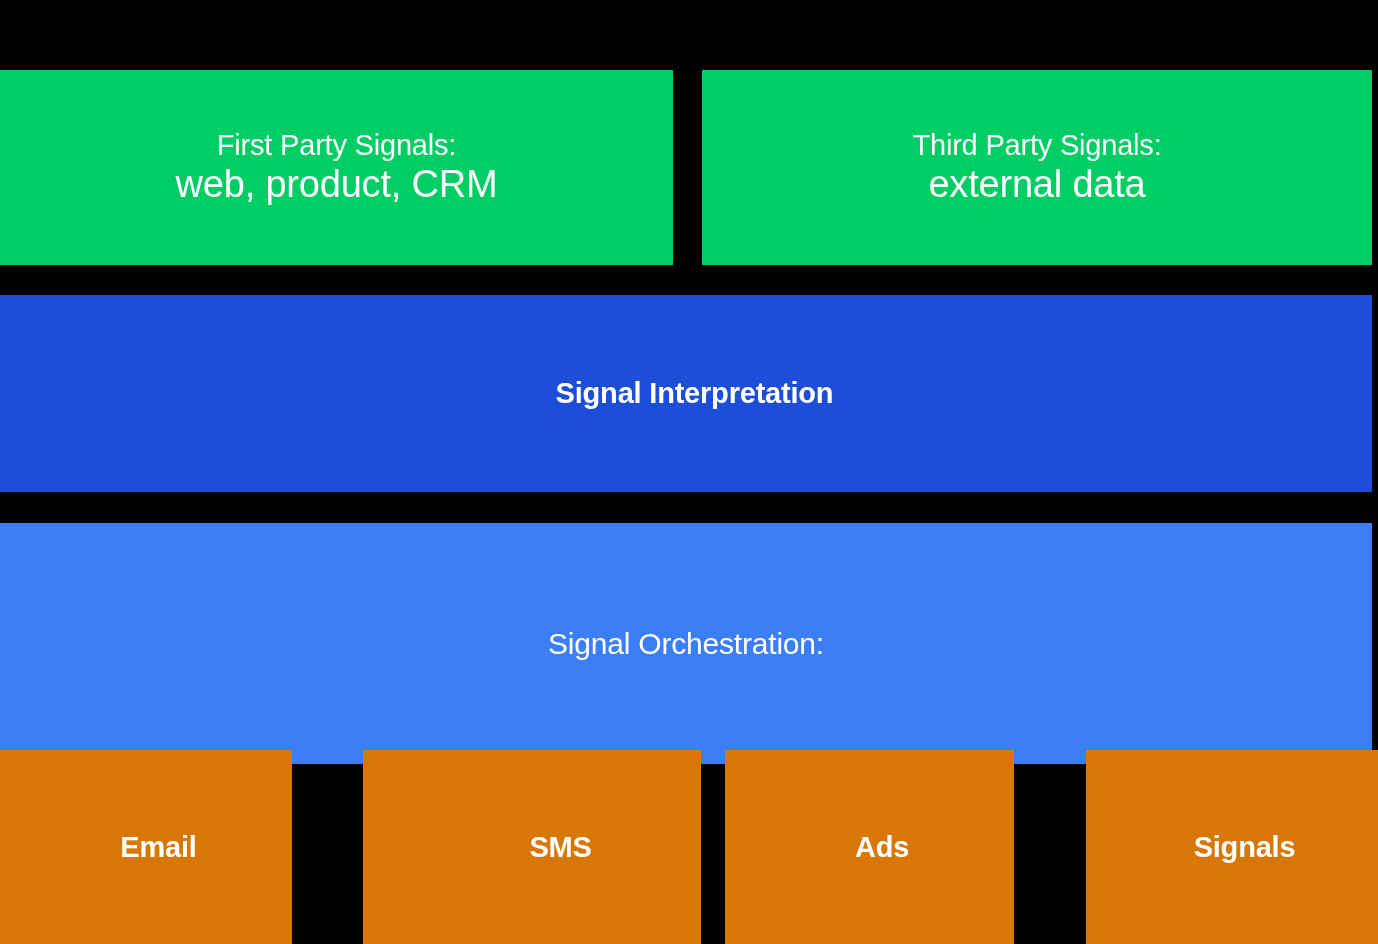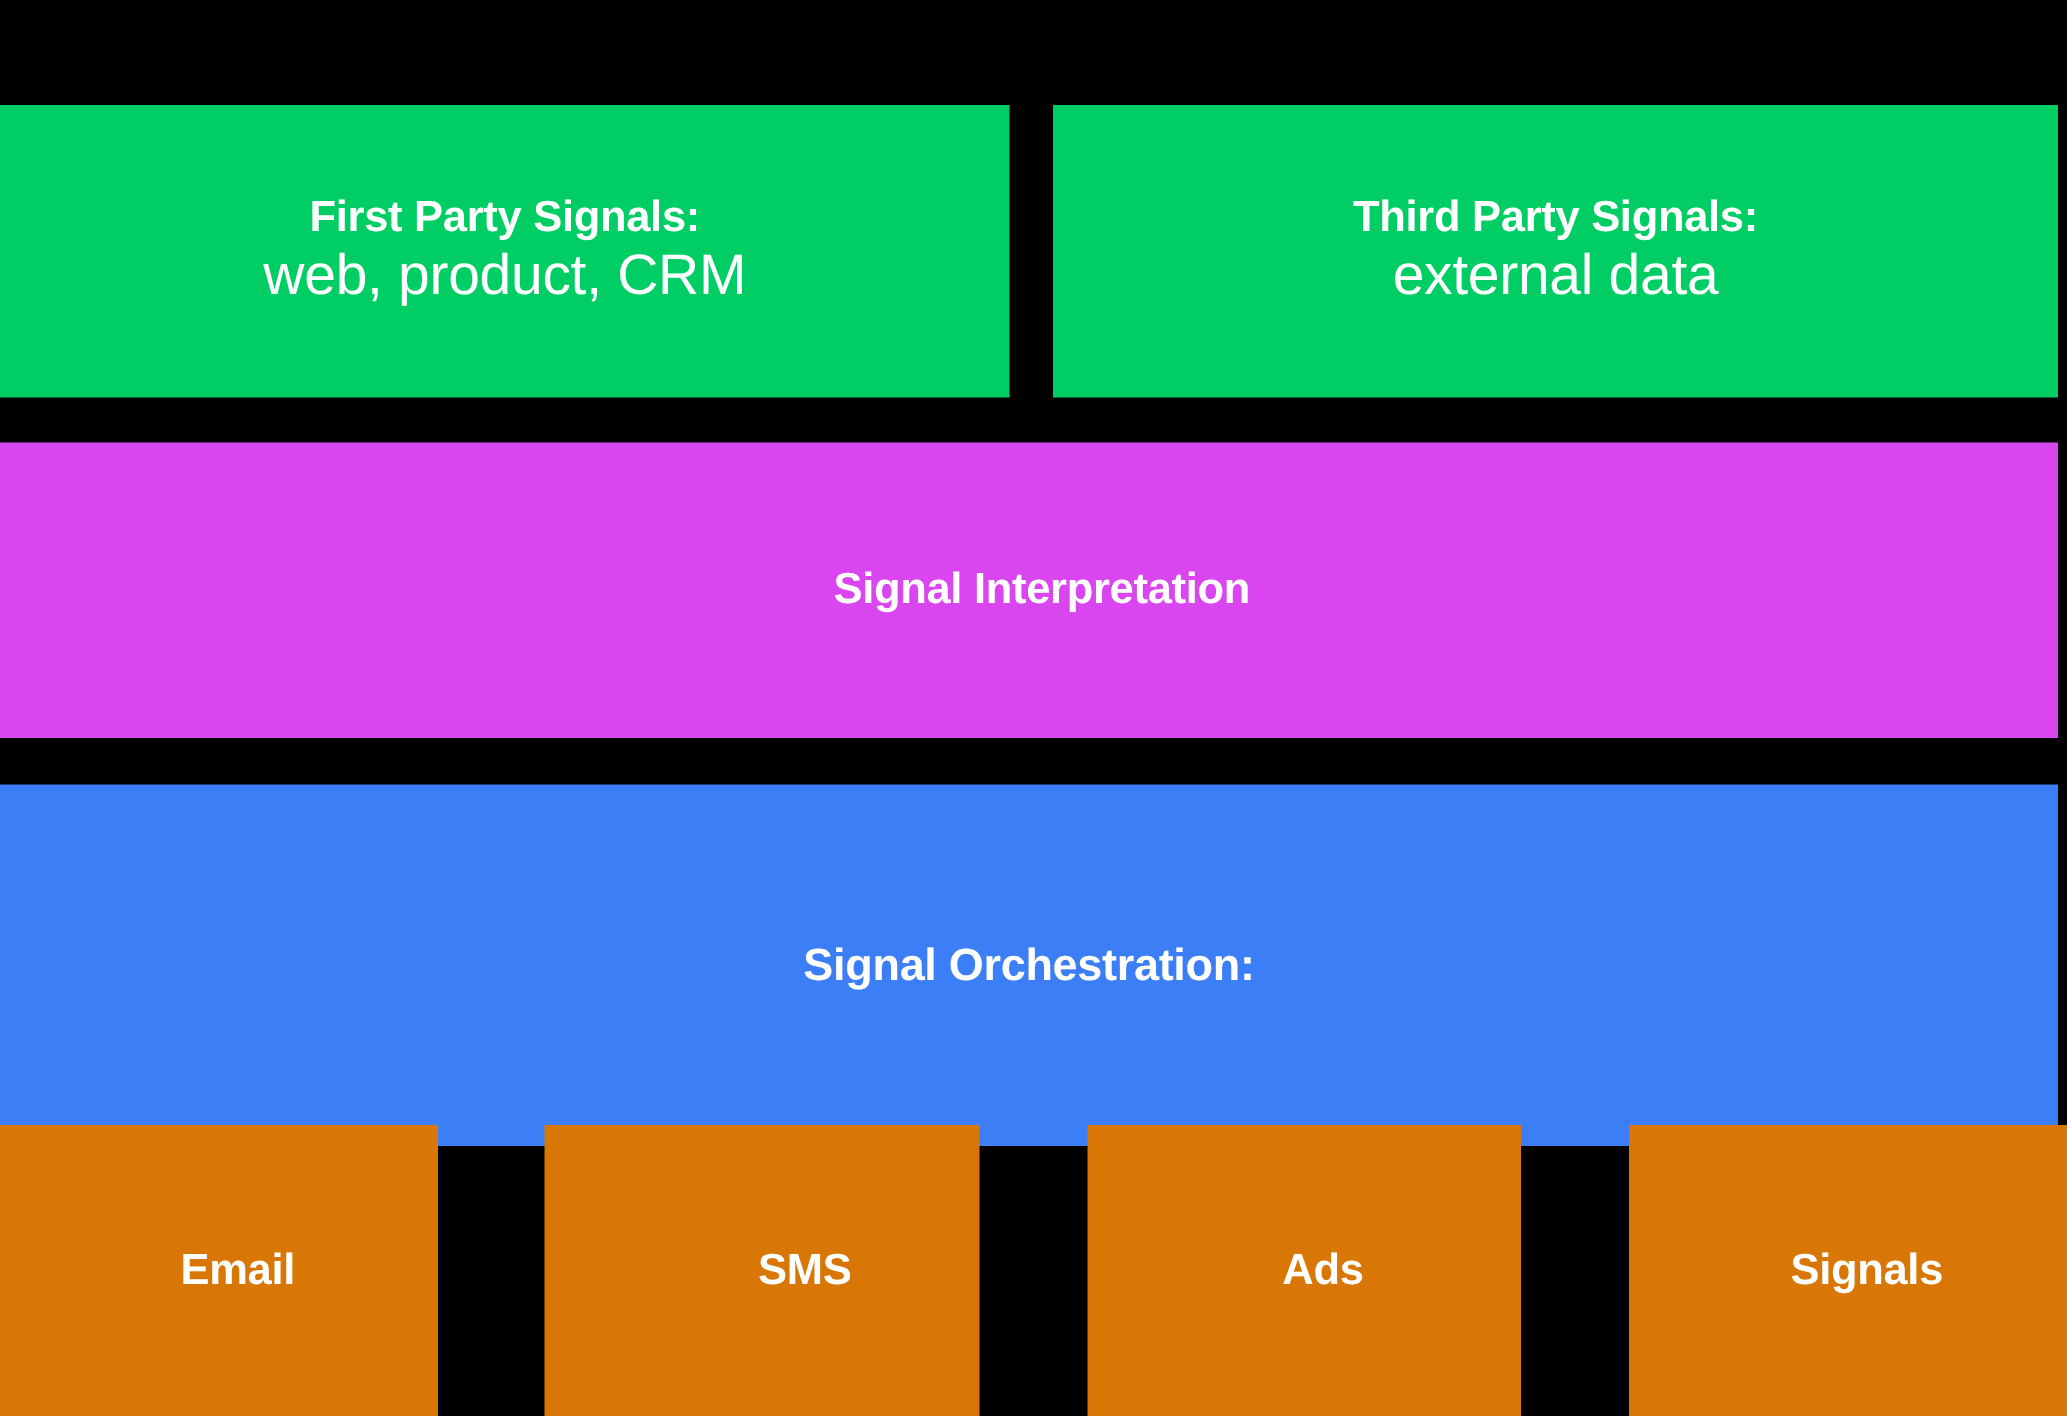--- a/index.html
+++ b/index.html
@@ -27,21 +27,21 @@
     display: flex;
     flex-direction: column;
     align-items: center;
     justify-content: center;
     text-align: center;
     color: #ffffff;
     box-sizing: border-box;
     line-height: 1.18;
   }
   .block .title {
-    font-weight: bold;
+    font-weight: normal;
     font-size: 29px;
     letter-spacing: -0.2px;
     white-space: nowrap;
   }
   .block .subtitle {
     font-weight: normal;
     font-size: 38px;
     letter-spacing: -0.2px;
     white-space: nowrap;
   }
@@ -61,42 +61,42 @@
   #third-party-signals-box {
     left: 702px; top: 70px;
     width: 670px; height: 195px;
     background: #00ce64;
   }
 
   
   #signal-interpretation-band {
     left: 0px;  top: 295px;
     width: 1372px; height: 197px;
-    background: #d946ef;
+    background: #1d4ed8;
     padding-left: 17px;
   }
 
   
   #signal-orchestration-band {
     left: 0px;  top: 523px;
     width: 1372px; height: 241px;
     background: #3b7ef5;
   }
   #signal-orchestration-band .title { font-size: 30px; }
   #signal-orchestration-band .subtitle { font-size: 30px; }
 
   
   .channel-box {
     top: 750px;
     height: 194px;
     background: #d87706;
   }
   .channel-box .single { font-size: 29px; margin-left: 25px; }
   #channel-box-0 { left: 0px;    width: 292px; }
-  #channel-box-1 { left: 363px;  width: 290px; padding-left: 32px; }
+  #channel-box-1 { left: 363px;  width: 338px; padding-left: 32px; }
   #channel-box-2 { left: 725px;  width: 289px; }
   #channel-box-3 { left: 1086px; width: 292px; }
 </style>
 </head>
 <body>
 
 <div class="canvas">
 
   <div class="block" id="first-party-signals-box">
     <div class="title">First Party Signals:</div>

